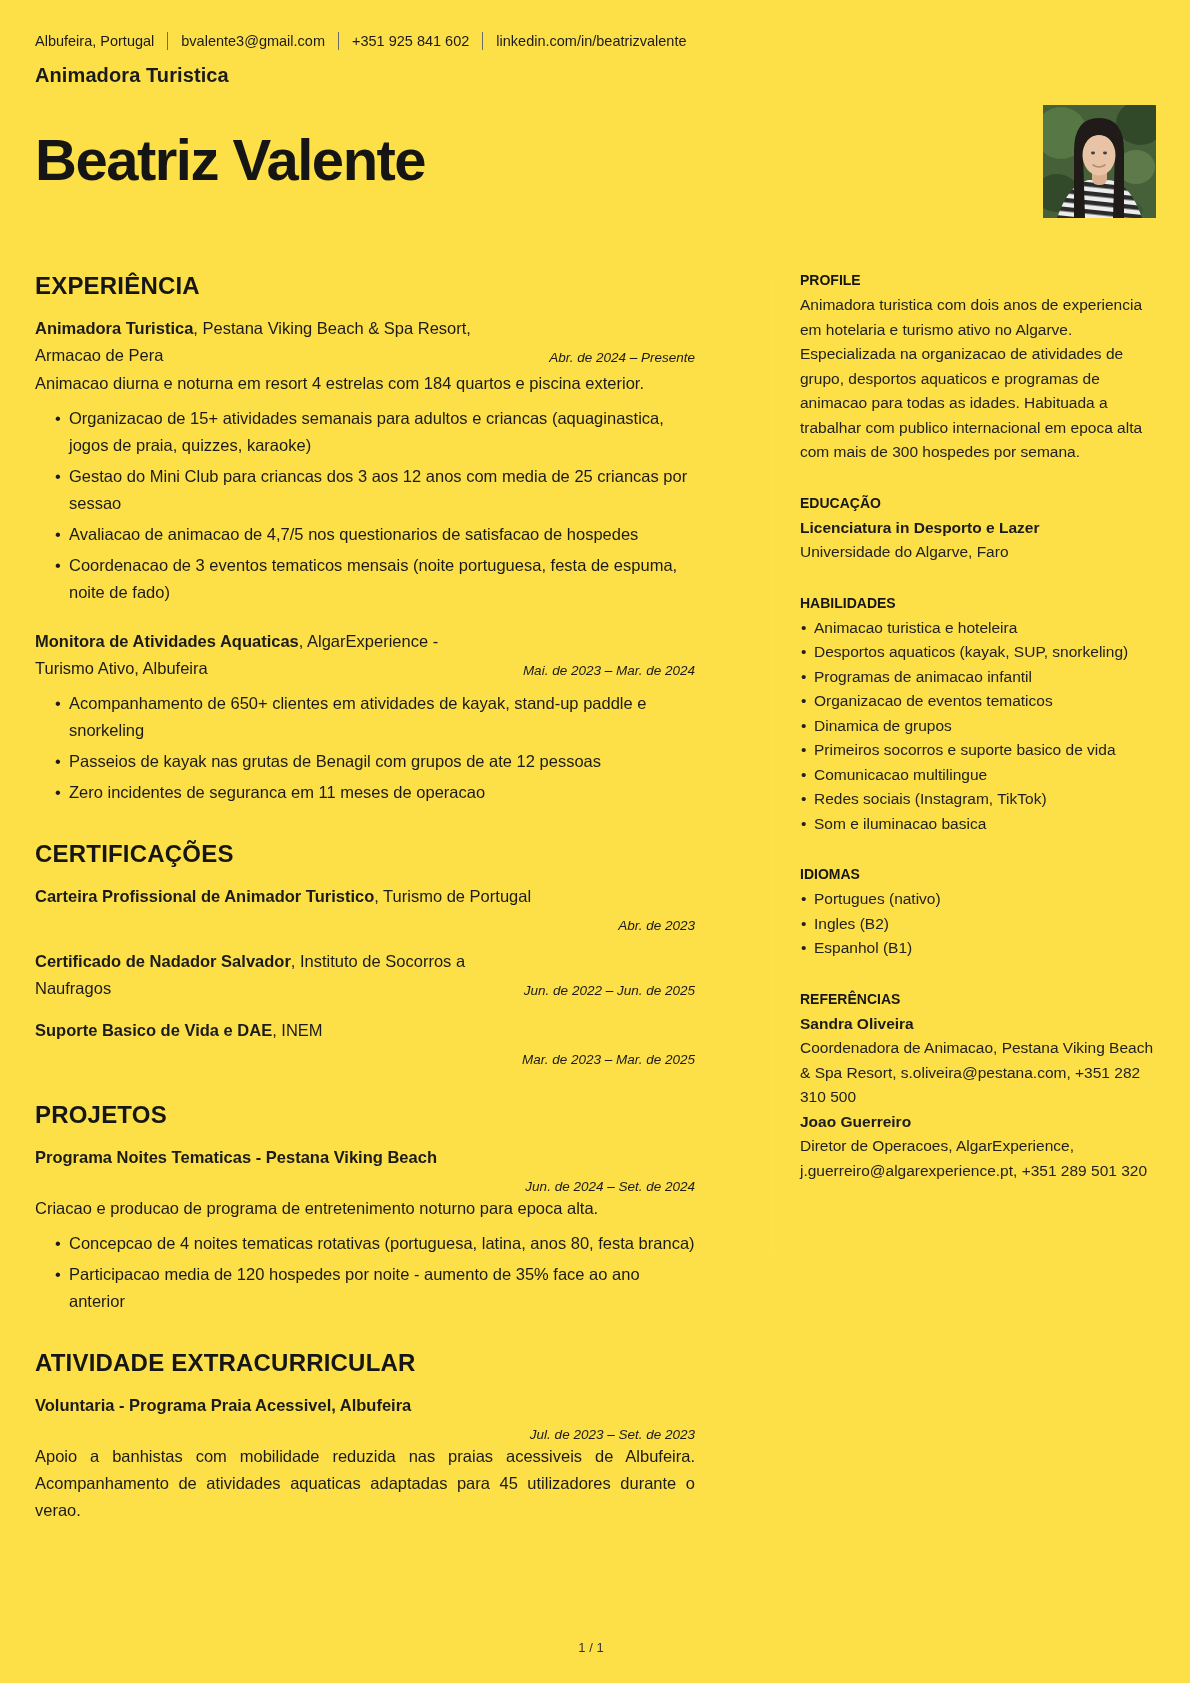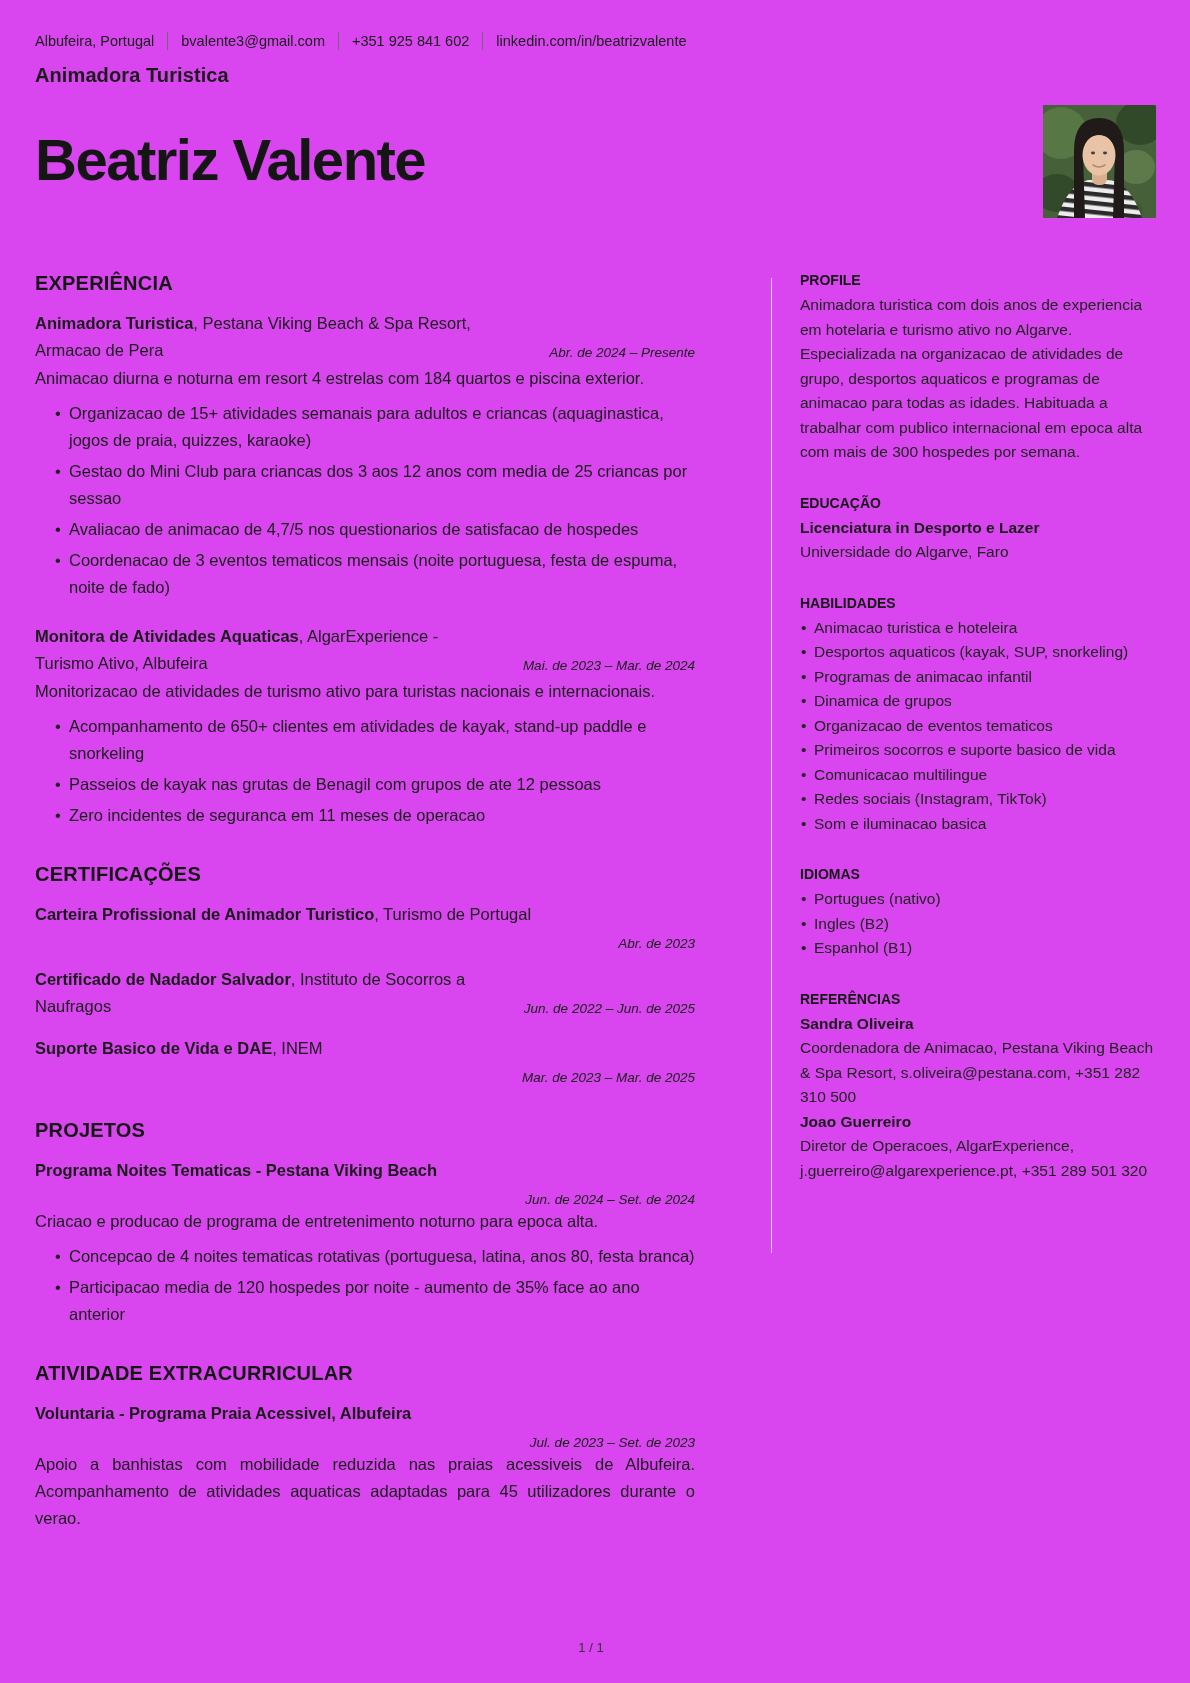--- a/index.html
+++ b/index.html
@@ -1,20 +1,20 @@
 <!DOCTYPE html>
 <html><head>
 <meta charset="utf-8">
 <style>
   * { margin:0; padding:0; box-sizing:border-box; }
   html,body { background:#ffffff; }
   .page {
     position:relative;
     width:1190px; height:1683px;
-    background:#d946ef;
+    background:#fde047;
     color:#1b1b1b;
     font-family:"Liberation Sans", sans-serif;
     overflow:hidden;
   }
   
   .header { position:absolute; left:35px; top:32px; }
   .contact { display:flex; align-items:center; font-size:14.5px; color:#1b1b1b; }
   .contact .sep { width:1px; height:18px; background:#6b6b6b; margin:0 13px; }
   .role { font-size:20px; font-weight:700; margin-top:14px; letter-spacing:0.1px; }
   .name {
@@ -23,21 +23,21 @@
   }
   .photo { position:absolute; left:1043px; top:105px; width:113px; height:113px; }
   .photo svg { display:block; width:113px; height:113px; }
 
   
   .col-left  { position:absolute; left:35px;  top:272px; width:660px; }
   .v-divider { position:absolute; left:771px; top:278px; width:1px; height:975px; background:#d9d9d9; }
   .col-right { position:absolute; left:800px; top:272px; width:360px; }
 
   
-  .lh { font-size:20px; font-weight:700; letter-spacing:0.2px; color:#161616; }
+  .lh { font-size:24px; font-weight:700; letter-spacing:0.2px; color:#161616; }
   .section { margin-bottom:26px; }
   .entry { margin-top:15px; }
   .entry-head { display:flex; justify-content:space-between; gap:32px; }
   .entry-title { font-size:16.5px; line-height:27px; flex:1; }
   .entry-title .t { font-weight:700; }
   .dates { font-size:13.5px; font-style:italic; white-space:nowrap; padding-top:6px; color:#1b1b1b;margin-top:29px; }
   .summary { font-size:16.5px; line-height:27px; margin-top:1px; }
   .summary.justify { text-align:justify; }
   ul.lbul { list-style:none; margin:8px 0 0 20px; }
   ul.lbul li {
@@ -129,21 +129,20 @@
           <li><span>Avaliacao de animacao de </span><span class="b">4,7/5</span><span> nos questionarios de satisfacao de hospedes</span></li>
           <li><span>Coordenacao de </span><span class="b">3 eventos tematicos mensais</span><span> (noite portuguesa, festa de espuma, noite de fado)</span></li>
         </ul>
       </div>
 
       <div class="entry" style="margin-top:22px;">
         <div class="entry-head">
           <div class="entry-title"><span class="t">Monitora de Atividades Aquaticas</span><span>, AlgarExperience - Turismo Ativo, Albufeira</span></div>
           <div class="dates">Mai. de 2023 – Mar. de 2024</div>
         </div>
-        <div class="summary">Monitorizacao de atividades de turismo ativo para turistas nacionais e internacionais.</div>
         <ul class="lbul">
           <li><span>Acompanhamento de </span><span class="b">650+ clientes</span><span> em atividades de kayak, stand-up paddle e snorkeling</span></li>
           <li><span>Passeios de kayak nas grutas de Benagil com grupos de </span><span class="b">ate 12 pessoas</span></li>
           <li><span>Zero incidentes de seguranca em 11 meses de operacao</span></li>
         </ul>
       </div>
     </div>
 
     <div class="section" style="margin-top:34px;">
       <div class="lh">CERTIFICAÇÕES</div>
@@ -209,22 +208,22 @@
       <div class="edu-degree">Licenciatura in Desporto e Lazer</div>
       <div class="rtext">Universidade do Algarve, Faro</div>
     </div>
 
     <div class="rsection">
       <div class="rh">HABILIDADES</div>
       <ul class="rbul">
         <li>Animacao turistica e hoteleira</li>
         <li>Desportos aquaticos (kayak, SUP, snorkeling)</li>
         <li>Programas de animacao infantil</li>
+        <li>Organizacao de eventos tematicos</li>
         <li>Dinamica de grupos</li>
-        <li>Organizacao de eventos tematicos</li>
         <li>Primeiros socorros e suporte basico de vida</li>
         <li>Comunicacao multilingue</li>
         <li>Redes sociais (Instagram, TikTok)</li>
         <li>Som e iluminacao basica</li>
       </ul>
     </div>
 
     <div class="rsection">
       <div class="rh">IDIOMAS</div>
       <ul class="rbul">

